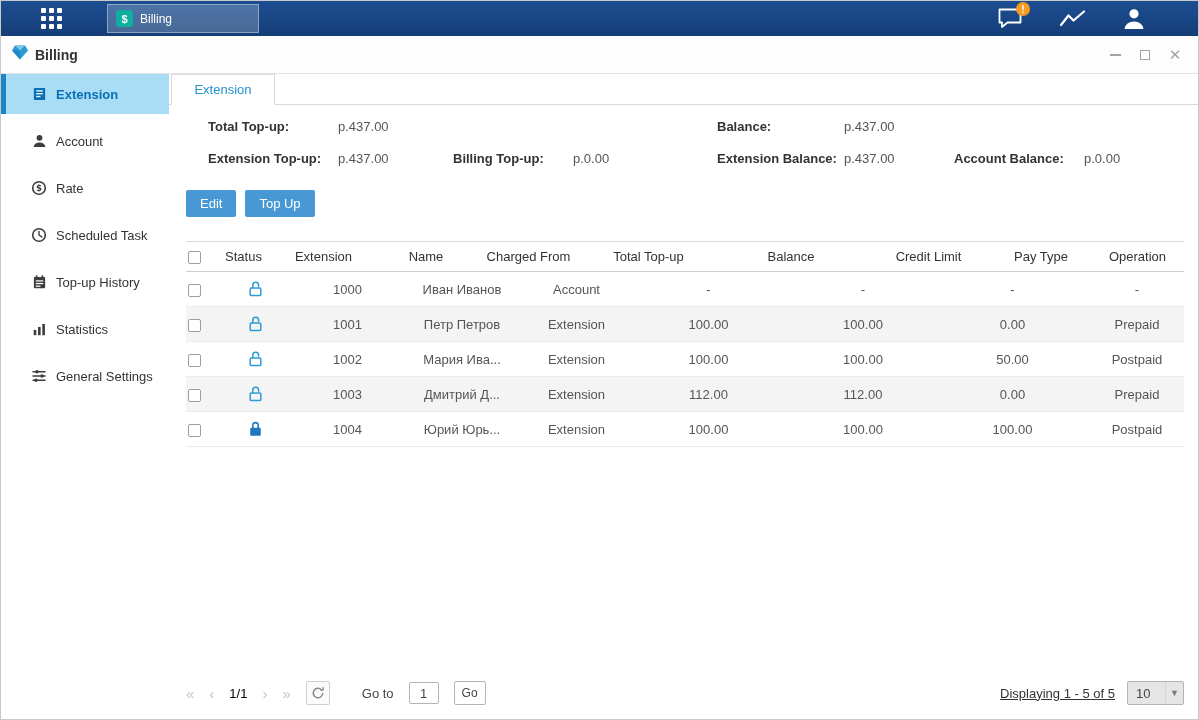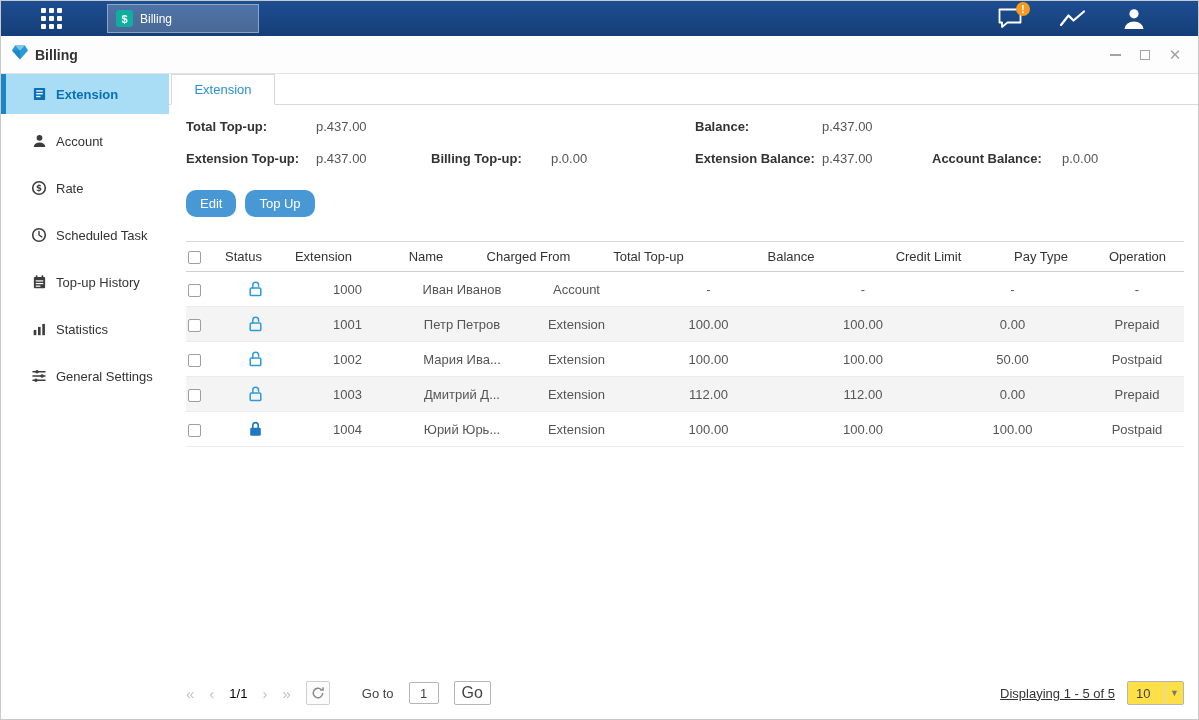--- a/index.html
+++ b/index.html
@@ -35,26 +35,26 @@
   .side-item .side-icon { color:#3d3d3d; display:inline-flex; width:16px; justify-content:center; }
   .side-item.active { background:#a8ddf5; color:#0a70b5; font-weight:bold; }
   .side-item.active .side-icon { color:#0a70b5; }
   .side-item.active::before { content:""; position:absolute; left:0; top:0; bottom:0; width:5px; background:#1c85c7; }
 
   .main { flex:1; display:flex; flex-direction:column; min-width:0; }
   .tabstrip { height:31px; flex:0 0 31px; border-bottom:1px solid #d9d9d9; display:flex; align-items:stretch; padding-left:2px; }
   .tab { width:104px; background:#fff; border:1px solid #d9d9d9; border-bottom:1px solid #fff; margin-bottom:-1px; display:flex; align-items:center; justify-content:center; color:#2691cf; font-size:13px; cursor:pointer; }
 
   .content { flex:1; display:flex; flex-direction:column; padding:0 14px 0 17px; min-height:0; }
-  .summary { margin-top:14px; display:grid; grid-template-columns:130px 115px 120px 144px 127px 110px 130px auto; row-gap:17px; font-size:13px; align-items:center; }
+  .summary { margin-top:14px; display:grid; grid-template-columns:130px 115px 120px 144px 127px 110px 130px auto; row-gap:17px; font-size:13px; align-items:center;margin-left:22px; }
   .sum-label { font-weight:bold; color:#333; }
   .sum-value { color:#555; }
 
   .actions { margin-top:24px; display:flex; gap:9px; }
-  .btn-blue { background:#4798d4; color:#fff; border:none; border-radius:10px; height:27px; padding:0 14px; font-size:13px; font-family:inherit; cursor:pointer; }
+  .btn-blue { background:#4798d4; color:#fff; border:none; border-radius:2px; height:27px; padding:0 14px; font-size:13px; font-family:inherit; cursor:pointer; }
 
   
   .table { margin-top:24px; }
   .thead, .trow { display:grid; grid-template-columns:30px 55px 105px 100px 105px 135px 150px 125px 100px 1fr; align-items:center; }
   .thead { height:31px; border-top:1px solid #d8d8d8; border-bottom:1px solid #cfcfcf; font-size:13px; color:#333; }
   .trow { height:35px; border-bottom:1px solid #ececec; font-size:13px; color:#555;gap:12px; }
   .trow:nth-child(even) { background:#f4f4f4; }
   .th, .td { text-align:center; overflow:hidden; white-space:nowrap; text-overflow:ellipsis; padding:0 3px; }
   .col-cb { text-align:left; padding-left:2px; }
   .checkbox { display:inline-block; width:13px; height:13px; border:1px solid #9e9e9e; border-radius:2px; background:#fff; vertical-align:middle; cursor:pointer; }
@@ -67,24 +67,24 @@
   .filler { flex:1; }
 
   
   .pagination { flex:0 0 auto; display:flex; align-items:center; padding-bottom:14px; font-size:13px; color:#555; }
   .pager-left { display:flex; align-items:center; gap:15px; }
   .pg-arrow { color:#c2c2c2; font-size:15px; cursor:pointer; user-select:none; }
   .page-indicator { color:#000000; }
   .refresh-btn { width:24px; height:24px; border:1px solid #cfcfcf; background:#fbfbfb; border-radius:2px; display:inline-flex; align-items:center; justify-content:center; cursor:pointer; }
   .goto-label { margin-left:17px; color:#444; }
   .goto-input { width:30px; height:22px; border:1px solid #b5b5b5; border-radius:2px; text-align:center; font-size:13px; font-family:inherit; color:#444; }
-  .go-btn { height:24px; border:1px solid #b5b5b5; background:#fff; border-radius:2px; padding:0 7px; font-size:16px; font-family:inherit; color:#444; cursor:pointer; }
+  .go-btn { height:24px; border:1px solid #b5b5b5; background:#fff; border-radius:2px; padding:0 7px; font-size:12px; font-family:inherit; color:#444; cursor:pointer; }
   .pager-right { margin-left:auto; display:flex; align-items:center; gap:12px; }
   .displaying { color:#333;text-decoration:underline; }
-  .page-size-select { width:57px; height:24px; border:1px solid #b5b5b5; border-radius:2px; background:#fde047; display:flex; align-items:center; cursor:pointer; }
+  .page-size-select { width:57px; height:24px; border:1px solid #b5b5b5; border-radius:2px; background:#e5e5e5; display:flex; align-items:center; cursor:pointer; }
   .page-size-value { flex:1; padding-left:8px; color:#444; }
   .select-caret { width:18px; height:100%; border-left:1px solid #d5d5d5; display:flex; align-items:center; justify-content:center; color:#777; font-size:9px; }
 </style>
 </head>
 <body>
 
 <div class="window">
 
   <div class="topbar">
     <span class="apps-grid">

